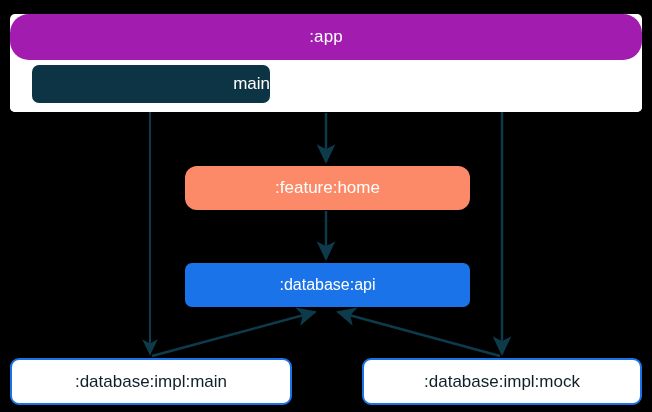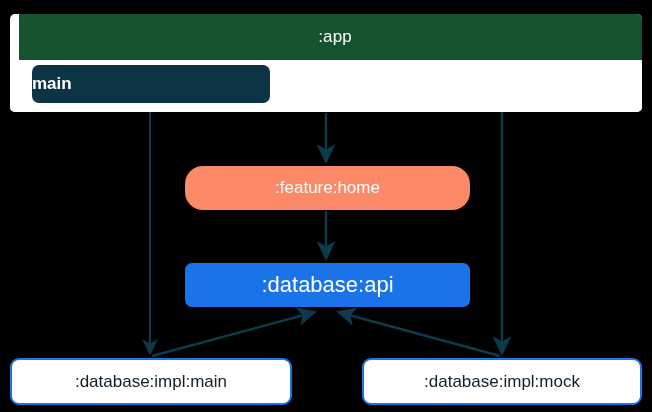--- a/index.html
+++ b/index.html
@@ -45,28 +45,29 @@
     top: 14px;
     width: 632px;
     height: 98px;
     background: #ffffff;
     border-radius: 5px;
     display: block;
     overflow: hidden;
   }
   #app-header {
     position: absolute;
-    left: 9px;
+    left: 0;
     top: 0;
     width: 632px;
     height: 46px;
-    background: #14532d;
+    background: #a21caf;
     display: flex;
     align-items: center;
     justify-content: center;
+    border-radius: 19px;
   }
   #app-header-label {
     color: #ffffff;
     font-size: 17px;
     letter-spacing: .1px;
   }
   #app-body {
     position: absolute;
     left: 0;
     top: 46px;
@@ -76,23 +77,22 @@
   }
 
   
   .chip {
     position: absolute;
     top: 51px;
     height: 38px;
     border-radius: 7px;
     display: flex;
     align-items: center;
-    justify-content: flex-start;
+    justify-content: flex-end;
     font-size: 17px;
-    font-weight: bold;
   }
   #chip-main {
     left: 22px;
     width: 238px;
     background: #0c3444;
     color: #ffffff;
   }
   #chip-androidtest {
     left: 375px;
     width: 235px;
@@ -101,32 +101,32 @@
   }
 
   
   #node-feature-home {
     left: 185px;
     top: 166px;
     width: 285px;
     height: 44px;
     background: #fc8a68;
     color: #ffffff;
-    border-radius: 18px;
+    border-radius: 12px;
     font-size: 17px;
   }
   #node-database-api {
     left: 185px;
     top: 263px;
     width: 285px;
     height: 44px;
     background: #1a73e8;
     color: #ffffff;
     border-radius: 7px;
-    font-size: 22px;
+    font-size: 16px;
   }
 
   
   .leaf {
     top: 358px;
     height: 47px;
     background: #ffffff;
     border: 2.5px solid #1a73e8;
     border-radius: 9px;
     color: #10202a;

